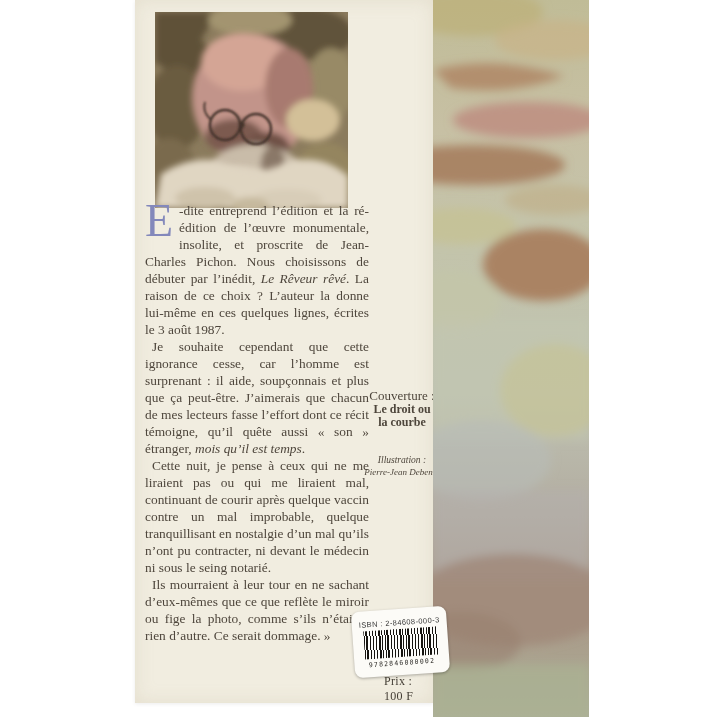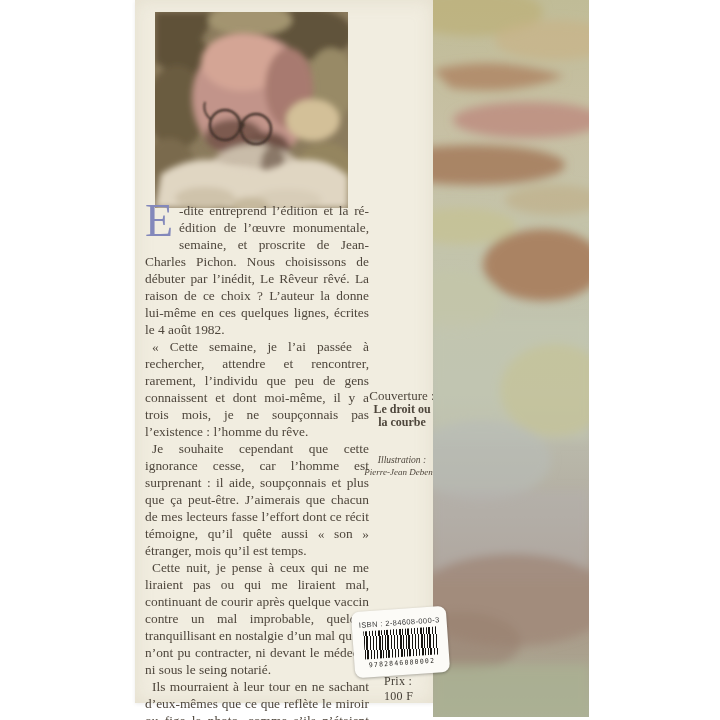--- a/index.html
+++ b/index.html
@@ -23,21 +23,21 @@
     position:absolute; left:10px; top:202px; width:224px;
     font-size:13.4px; line-height:17px; text-align:justify;
     color:#4e463c;
   }
   .text-block p { margin:0; }
   .text-block p + p { text-indent:7px; }
   .dropcap {
     float:left; font-size:46px; line-height:32px;
     padding:3px 6px 0 0; color:#8388bb;
   }
-  .it { }
+  .it { font-style:italic; }
   
   .credits {
     position:absolute; left:227px; top:390px; width:80px;
     text-align:center; color:#4e463c;
   }
   .credit-label { font-size:13px; line-height:12px; }
   .credit-title {
     font-size:12px; font-weight:bold; line-height:12.5px;
     width:58px; margin:1px auto 0 auto;
   }
@@ -125,22 +125,21 @@
         <g filter="url(#pb)">
           <path fill="#e0d6c2" d="M0 196 L6 162 Q40 140 70 152 Q100 166 130 151 Q165 140 193 164 L193 196 Z"></path>
           <ellipse cx="50" cy="186" rx="30" ry="11" fill="#cfc3ab"></ellipse>
           <ellipse cx="132" cy="188" rx="35" ry="11" fill="#d8cdb8"></ellipse>
           <ellipse cx="95" cy="193" rx="18" ry="8" fill="#c6b99e"></ellipse>
         </g>
       </svg>
     </div>
 
     <div class="text-block">
-      <p><span class="dropcap">E</span><span>-dite entreprend l’édition et la ré-édition de l’œuvre monumentale, semaine, et proscrite de Jean-Charles Pichon. Nous choisissons de débuter par l’inédit, </span><span class="it">Le Rêveur rêvé</span><span>. La raison de ce choix ? L’auteur la donne lui-même en ces quelques lignes, écrites le 4 août 1982.</span></p>
-      <p>« Cette semaine, je l’ai passée à rechercher, attendre et rencontrer, rarement, l’individu que peu de gens connaissent et dont moi-même, il y a trois mois, je ne soupçonnais pas l’existence : l’homme du rêve.</p>
+      <p><span class="dropcap">E</span><span>-dite entreprend l’édition et la ré-édition de l’œuvre monumentale, insolite, et proscrite de Jean-Charles Pichon. Nous choisissons de débuter par l’inédit, </span><span class="it">Le Rêveur rêvé</span><span>. La raison de ce choix ? L’auteur la donne lui-même en ces quelques lignes, écrites le 3 août 1987.</span></p>
       <p><span>Je souhaite cependant que cette ignorance cesse, car l’homme est surprenant : il aide, soupçonnais et plus que ça peut-être. J’aimerais que chacun de mes lecteurs fasse l’effort dont ce récit témoigne, qu’il quête aussi « son » étranger, </span><span class="it">mois qu’il est temps</span><span>.</span></p>
       <p>Cette nuit, je pense à ceux qui ne me liraient pas ou qui me liraient mal, continuant de courir après quelque vaccin contre un mal improbable, quelque tranquillisant en nostalgie d’un mal qu’ils n’ont pu contracter, ni devant le médecin ni sous le seing notarié.</p>
       <p>Ils mourraient à leur tour en ne sachant d’eux-mêmes que ce que reflète le miroir ou fige la photo, comme s’ils n’étaient rien d’autre. Ce serait dommage. »</p>
     </div>
 
     <div class="credits">
       <div class="credit-label">Couverture :</div>
       <div class="credit-title">Le droit ou la courbe</div>
       <div class="credit-illu">Illustration :</div>
       <div class="credit-artist">Pierre-Jean Debenat</div>

